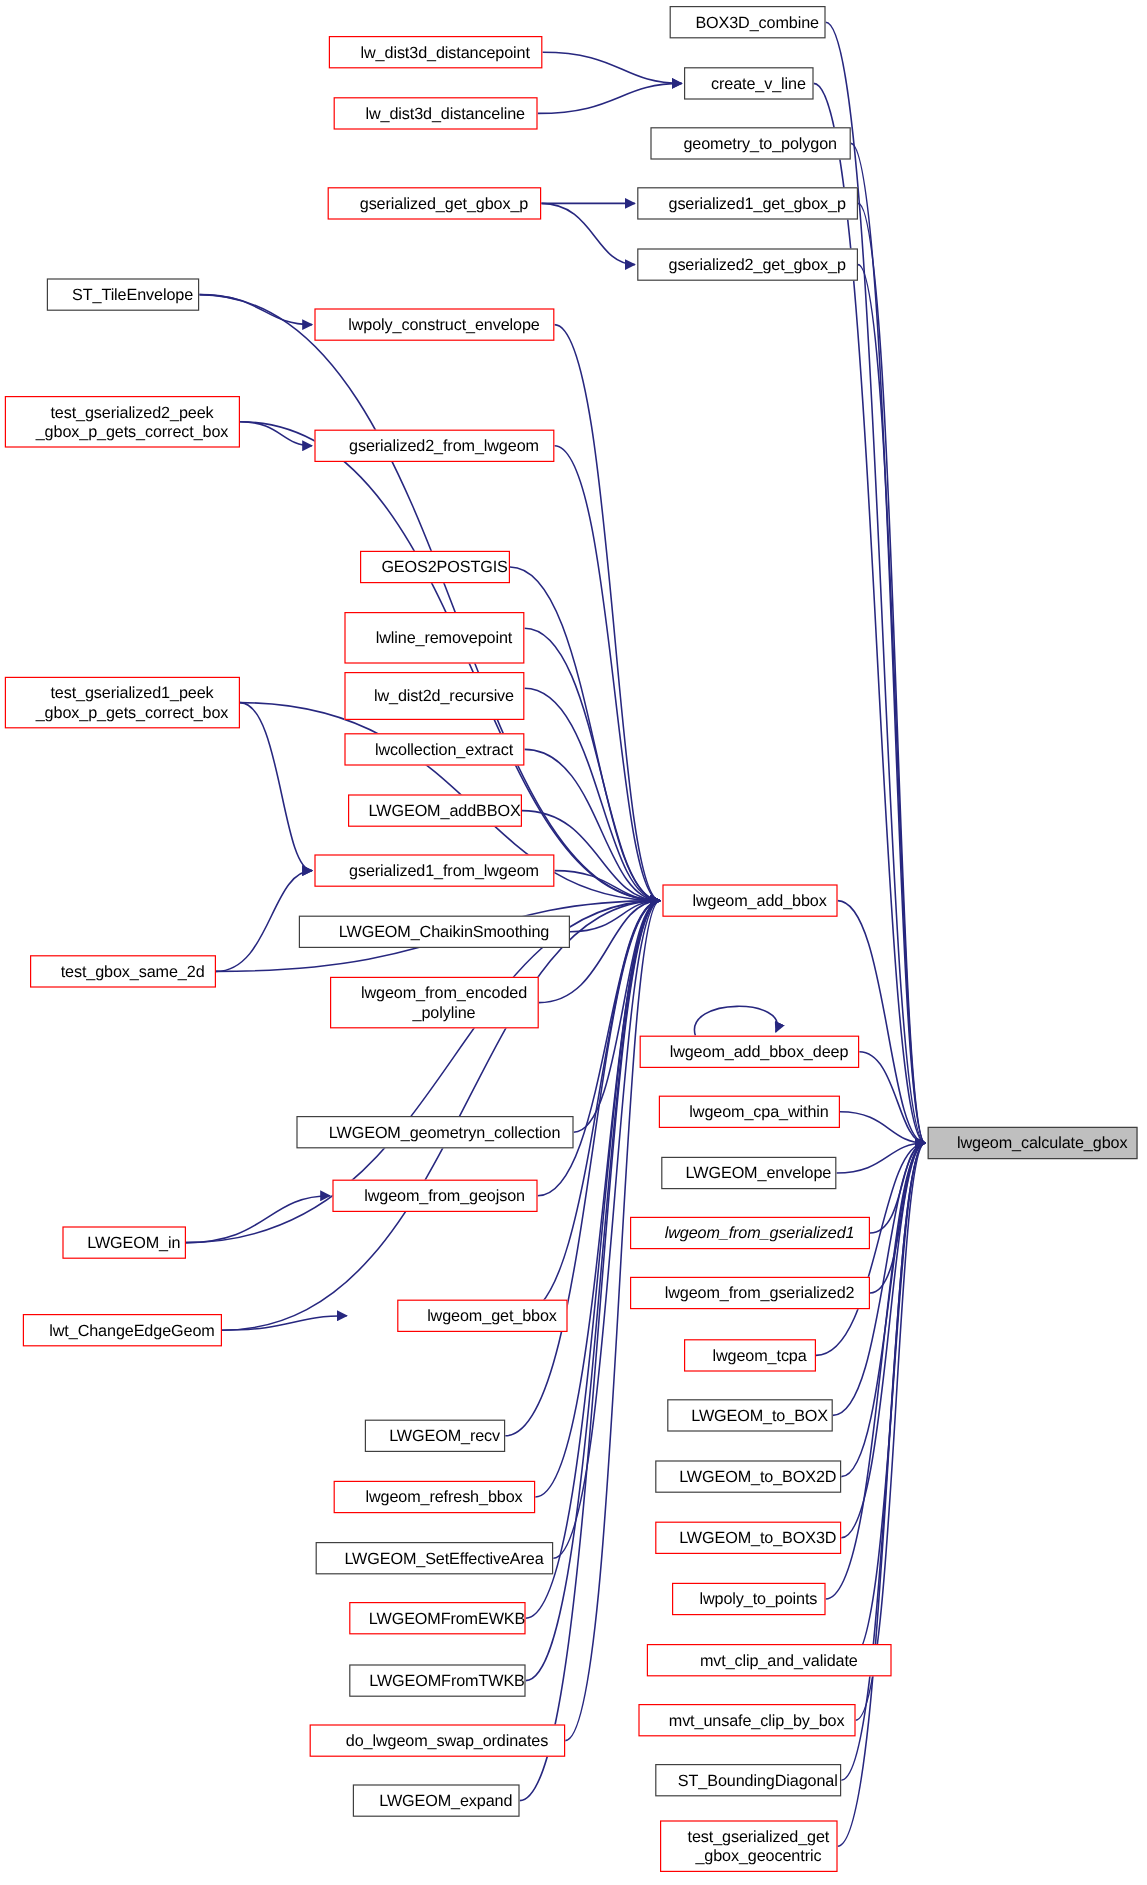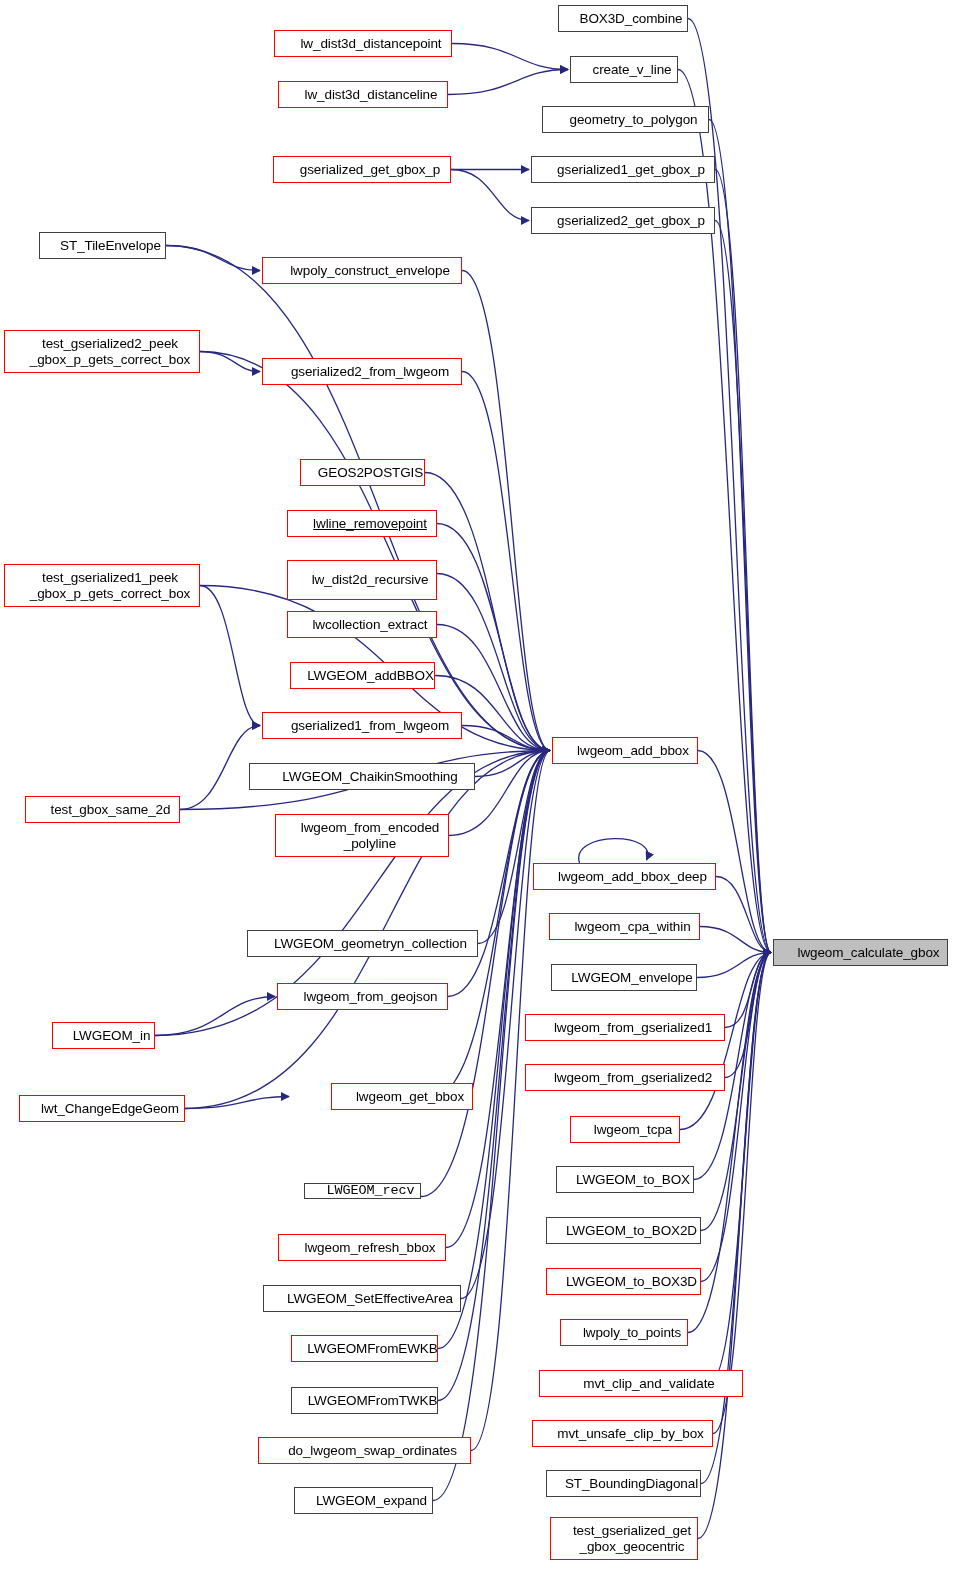--- a/index.html
+++ b/index.html
@@ -127,46 +127,46 @@
       <div class="node black" style="left: 531px; top: 207px; width: 184px; height: 27px;">gserialized2_get_gbox_p</div>
       <div class="node" style="left: 274px; top: 30px; width: 178px; height: 27px;">lw_dist3d_distancepoint</div>
       <div class="node" style="left: 278px; top: 81px; width: 170px; height: 27px;">lw_dist3d_distanceline</div>
       <div class="node" style="left: 273px; top: 156px; width: 178px; height: 27px;">gserialized_get_gbox_p</div>
       <div class="node black" style="left: 39px; top: 232px; width: 127px; height: 27px;">ST_TileEnvelope</div>
       <div class="node" style="left: 262px; top: 257px; width: 200px; height: 27px;">lwpoly_construct_envelope</div>
       <div class="node" style="left: 4px; top: 330px; width: 196px; height: 43px;">test_gserialized2_peek
 _gbox_p_gets_correct_box</div>
       <div class="node" style="left: 262px; top: 358px; width: 200px; height: 27px;">gserialized2_from_lwgeom</div>
       <div class="node" style="left: 300px; top: 459px; width: 125px; height: 27px;">GEOS2POSTGIS</div>
-      <div class="node" style="left: 287px; top: 510px; width: 150px; height: 27px; text-decoration: underline;">lwline_removepoint</div>
+      <div class="node" style="left: 287px; top: 510px; width: 150px; height: 43px;">lwline_removepoint</div>
       <div class="node" style="left: 287px; top: 560px; width: 150px; height: 40px;">lw_dist2d_recursive</div>
       <div class="node" style="left: 287px; top: 611px; width: 150px; height: 27px;">lwcollection_extract</div>
       <div class="node" style="left: 4px; top: 564px; width: 196px; height: 43px;">test_gserialized1_peek
 _gbox_p_gets_correct_box</div>
       <div class="node" style="left: 290px; top: 662px; width: 145px; height: 27px;">LWGEOM_addBBOX</div>
       <div class="node" style="left: 262px; top: 712px; width: 200px; height: 27px;">gserialized1_from_lwgeom</div>
       <div class="node" style="left: 552px; top: 737px; width: 146px; height: 27px;">lwgeom_add_bbox</div>
       <div class="node black" style="left: 249px; top: 763px; width: 226px; height: 27px;">LWGEOM_ChaikinSmoothing</div>
       <div class="node" style="left: 25px; top: 796px; width: 155px; height: 27px;">test_gbox_same_2d</div>
       <div class="node" style="left: 275px; top: 814px; width: 174px; height: 43px;">lwgeom_from_encoded
 _polyline</div>
       <div class="node" style="left: 533px; top: 863px; width: 183px; height: 27px;">lwgeom_add_bbox_deep</div>
       <div class="node" style="left: 549px; top: 913px; width: 151px; height: 27px;">lwgeom_cpa_within</div>
       <div class="node black" style="left: 247px; top: 930px; width: 231px; height: 27px;">LWGEOM_geometryn_collection</div>
       <div class="node current" style="left: 773px; top: 939px; width: 175px; height: 27px;">lwgeom_calculate_gbox</div>
       <div class="node black" style="left: 551px; top: 964px; width: 146px; height: 27px;">LWGEOM_envelope</div>
       <div class="node" style="left: 277px; top: 983px; width: 171px; height: 27px;">lwgeom_from_geojson</div>
-      <div class="node" style="left: 525px; top: 1014px; width: 200px; height: 27px;">lwgeom_from_gserialized1</div>
+      <div class="node" style="left: 525px; top: 1014px; width: 200px; height: 27px; font-style: italic;">lwgeom_from_gserialized1</div>
       <div class="node" style="left: 52px; top: 1022px; width: 103px; height: 27px; text-align: center;">LWGEOM_in</div>
       <div class="node" style="left: 525px; top: 1064px; width: 200px; height: 27px;">lwgeom_from_gserialized2</div>
       <div class="node" style="left: 291px; top: 1083px; width: 142px; height: 27px; margin-left: 40px;">lwgeom_get_bbox</div>
       <div class="node" style="left: 19px; top: 1095px; width: 166px; height: 27px;">lwt_ChangeEdgeGeom</div>
       <div class="node" style="left: 570px; top: 1116px; width: 110px; height: 27px;">lwgeom_tcpa</div>
       <div class="node black" style="left: 556px; top: 1166px; width: 138px; height: 27px;">LWGEOM_to_BOX</div>
-      <div class="node black" style="left: 304px; top: 1183px; width: 117px; height: 16px; font-family: Liberation Mono, monospace;">LWGEOM_recv</div>
+      <div class="node black" style="left: 304px; top: 1183px; width: 117px; height: 27px;">LWGEOM_recv</div>
       <div class="node black" style="left: 546px; top: 1217px; width: 155px; height: 27px;">LWGEOM_to_BOX2D</div>
       <div class="node" style="left: 278px; top: 1234px; width: 168px; height: 27px;">lwgeom_refresh_bbox</div>
       <div class="node" style="left: 546px; top: 1268px; width: 155px; height: 27px;">LWGEOM_to_BOX3D</div>
       <div class="node black" style="left: 263px; top: 1285px; width: 198px; height: 27px;">LWGEOM_SetEffectiveArea</div>
       <div class="node" style="left: 560px; top: 1319px; width: 128px; height: 27px;">lwpoly_to_points</div>
       <div class="node" style="left: 291px; top: 1335px; width: 147px; height: 27px;">LWGEOMFromEWKB</div>
       <div class="node" style="left: 539px; top: 1370px; width: 204px; height: 27px;">mvt_clip_and_validate</div>
       <div class="node black" style="left: 291px; top: 1387px; width: 147px; height: 27px;">LWGEOMFromTWKB</div>
       <div class="node" style="left: 532px; top: 1420px; width: 181px; height: 27px;">mvt_unsafe_clip_by_box</div>
       <div class="node" style="left: 258px; top: 1437px; width: 213px; height: 27px;">do_lwgeom_swap_ordinates</div>

